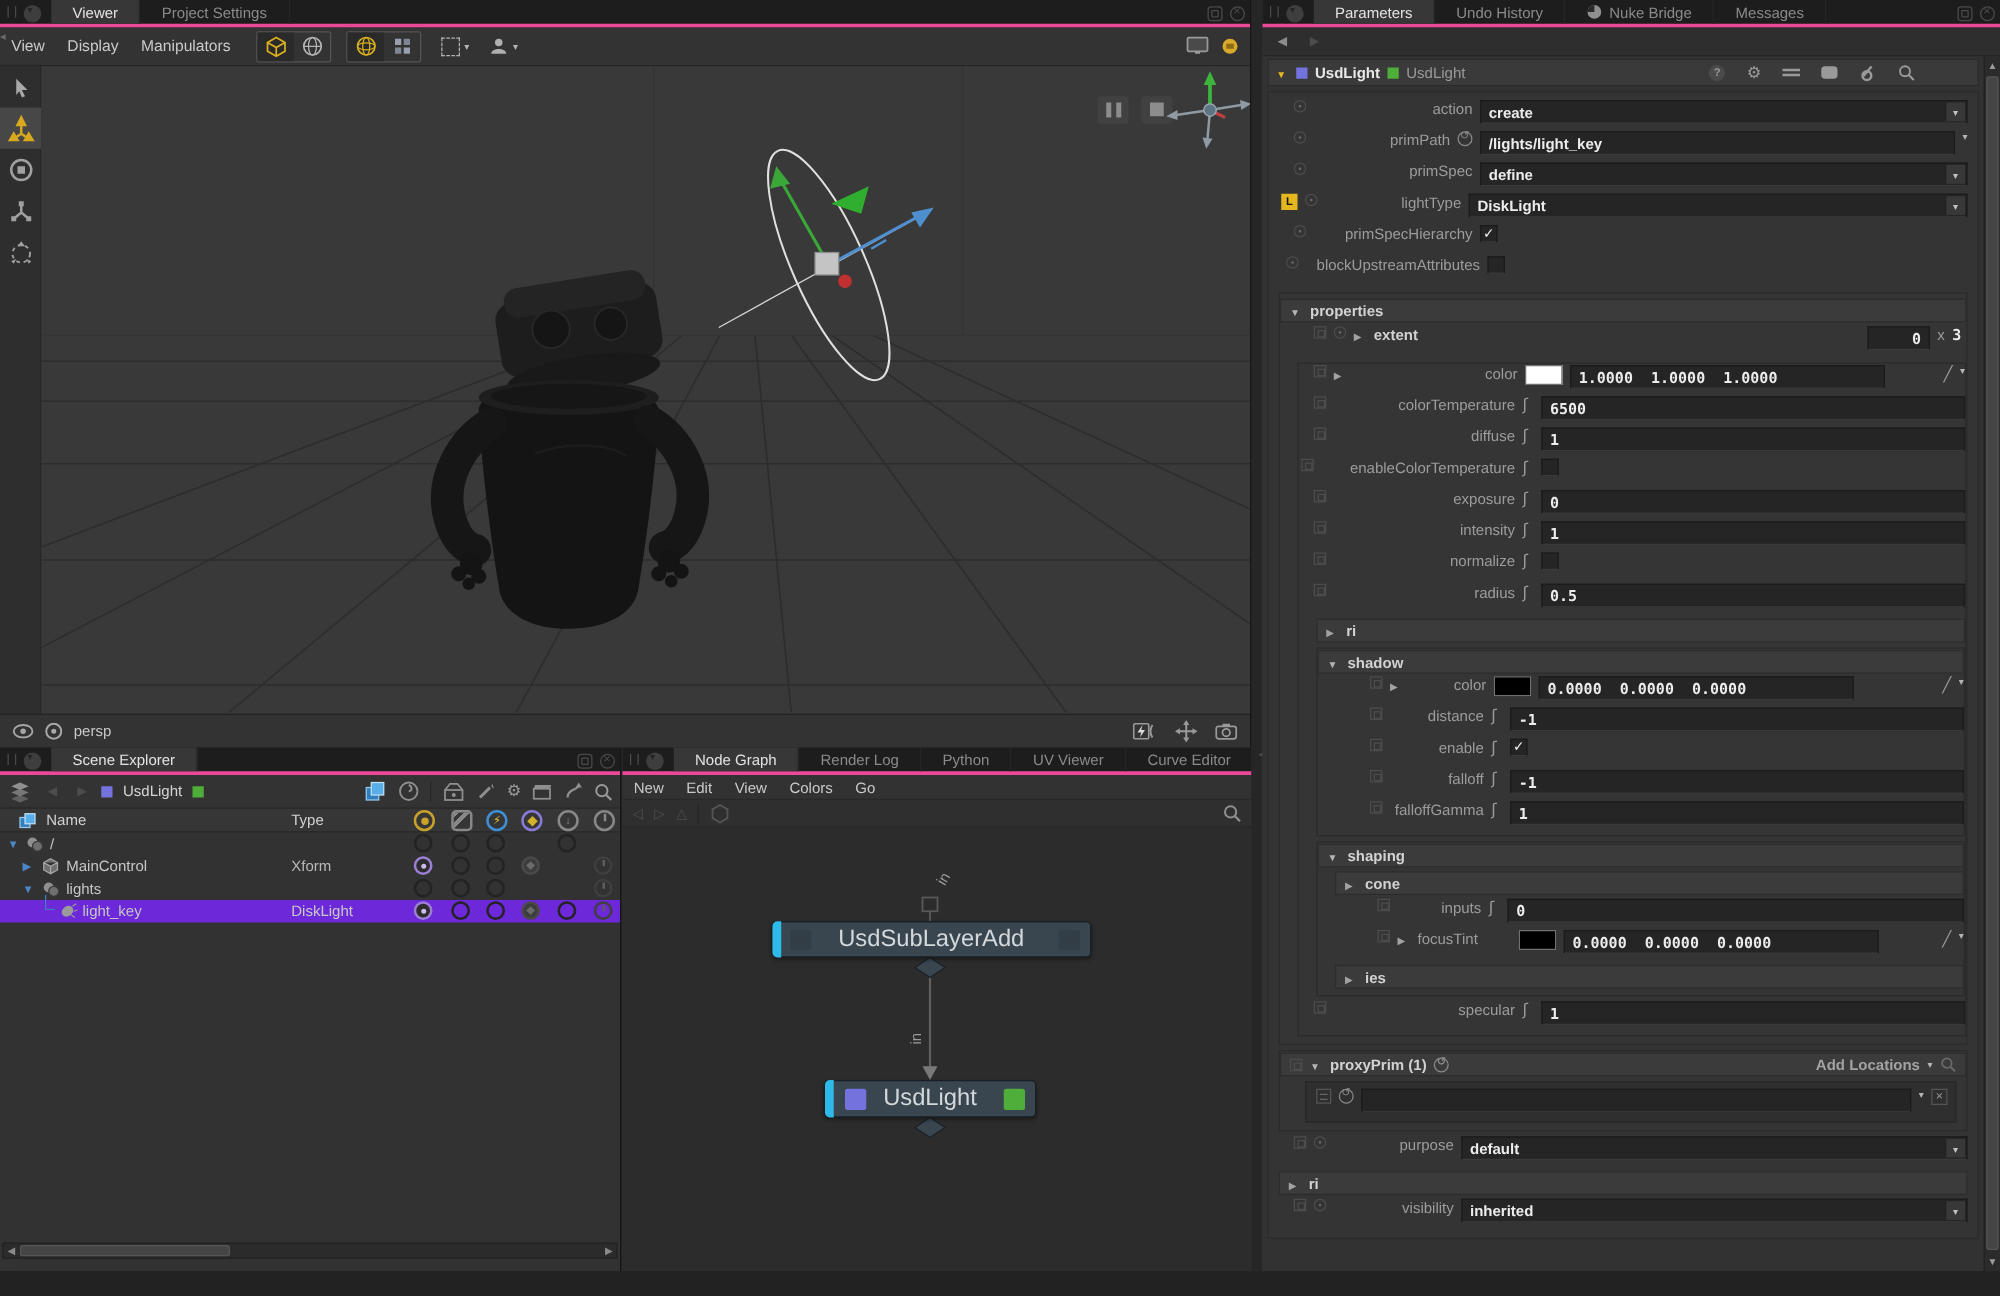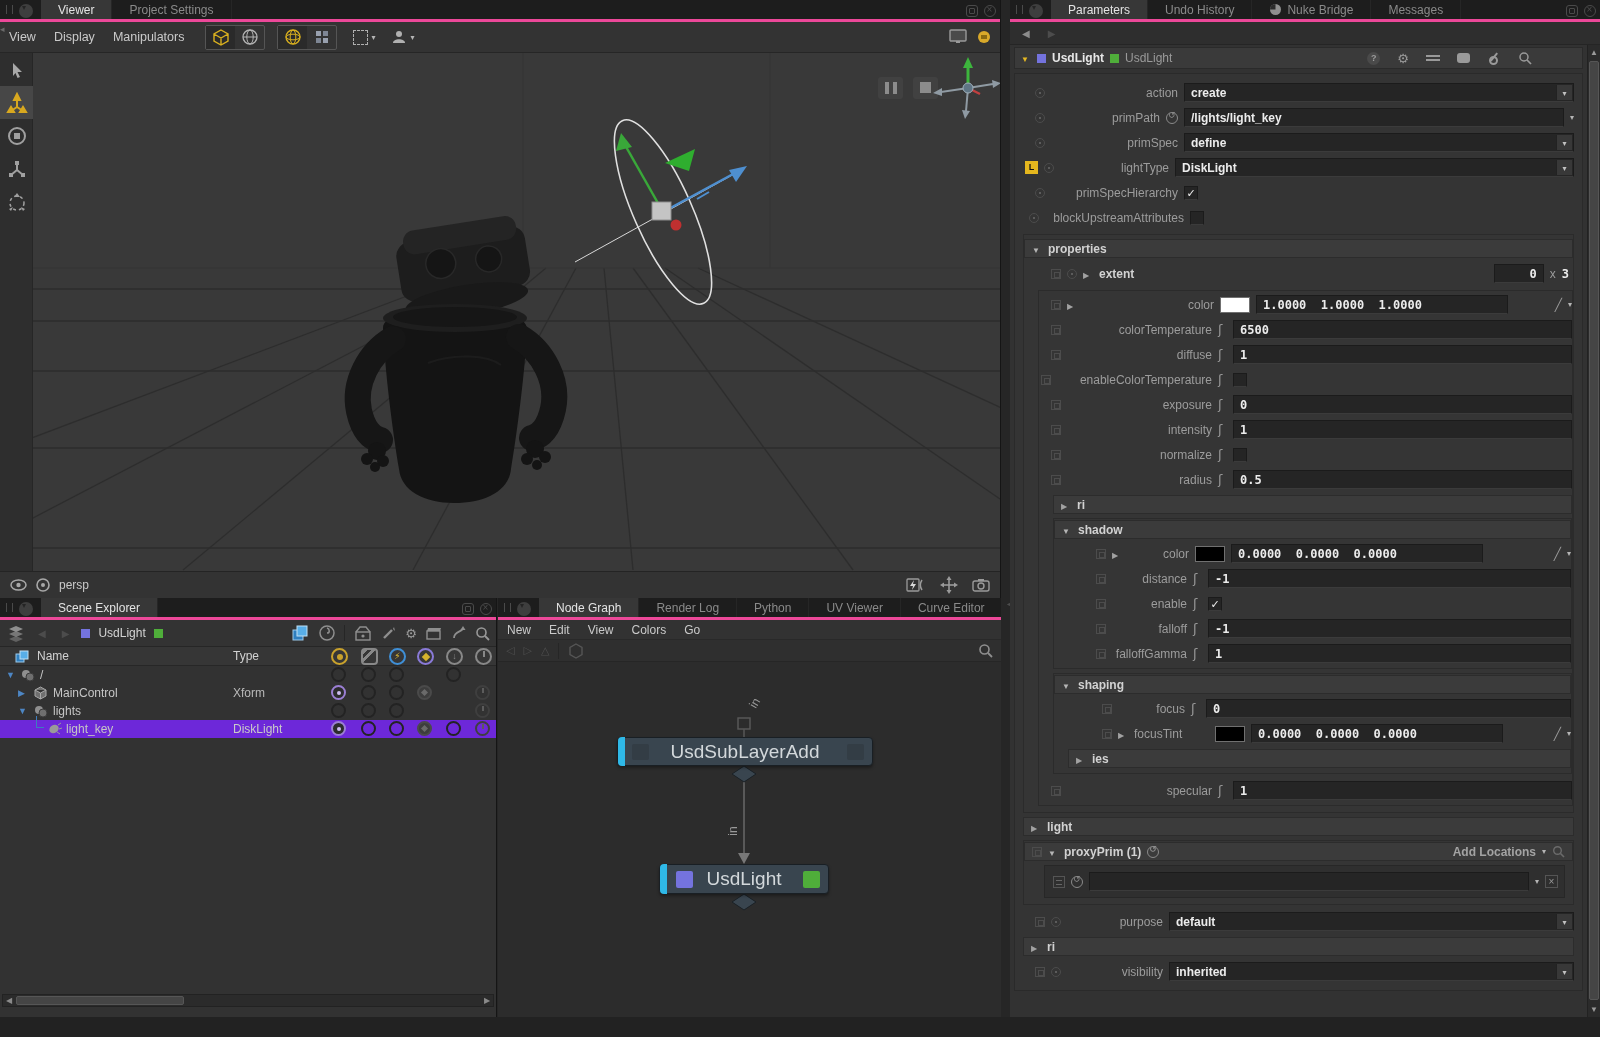--- a/index.html
+++ b/index.html
@@ -81,21 +81,21 @@
 
   
   #params{left:1010px;top:0;width:590px;height:1017px}
   .pnav{position:absolute;left:0;top:22px;right:0;height:23px;background:#2e2e2e;border-bottom:1px solid #252525;display:flex;align-items:center;padding-left:8px;gap:10px}
   .pscroll{position:absolute;left:0;top:45px;right:13px;bottom:0;background:#323232;overflow:hidden;padding:0 4px}
   .phead{height:22px;margin-top:2px;background:#3a3a3a;border:1px solid #2a2a2a;display:flex;align-items:center;gap:6px;padding:0 6px}
   .phead .ntype{font-weight:bold;color:#e8e8e8}
   .phead .nname{color:#9a9a9a}
   .phicons{margin-left:auto;display:flex;gap:17px;align-items:center;margin-right:44px}
   .rootbox{border:1px solid #2a2a2a;background:#343434;margin-top:4px;padding:6px 8px 6px 8px}
-  .prow{height:25px;display:flex;align-items:center;gap:6px;padding-left:12px}
+  .prow{height:25px;display:flex;align-items:flex-start;gap:6px;padding-left:12px}
   .lab{color:#9c9c9c;text-align:right;white-space:nowrap;flex:none}
   .grow{flex:1}
   .bq{width:10px;height:10px;border:1px solid #4c4c4c;border-radius:50%;flex:none;position:relative}
   .bq::after{content:"";position:absolute;left:3px;top:3px;width:2px;height:2px;background:#6a6a6a;border-radius:50%}
   .bd{width:10px;height:10px;border:1px solid #4c4c4c;flex:none;position:relative}
   .bd::after{content:"";position:absolute;left:2px;top:2px;width:4px;height:4px;border:1px solid #4c4c4c}
   .bL{width:13px;height:13px;background:#e5b71e;color:#141414;font-size:9px;font-weight:bold;text-align:center;line-height:13px;flex:none}
   .fsig{flex:none;width:9px;color:#9a9a9a;font-size:13px;font-family:"DejaVu Sans",sans-serif}
   .fsig::after{content:"ʃ"}
   .pfield{height:19px;background:#252525;border:1px solid #1b1b1b;border-bottom-color:#3b3b3b;display:flex;align-items:center;padding:0 6px;position:relative}
@@ -876,24 +876,28 @@
                   </div>
               </div>
             </div>
 
             <div class="secbox ind1">
               <div class="secbar" style="margin:0 0 2px 0">
                 <span class="tri-d"></span>
                 <span>shaping</span>
               </div>
 
+              <div class="secbar ind1">
+                <span class="tri-r"></span>
+                <span>cone</span>
+              </div>
 
               <div class="prow pl48">
                 <span class="bd"></span>
-                <span class="lab w67">focus</span>
+                <span class="lab w67">inputs</span>
                 <span class="fsig"></span>
                 <div class="pfield grow">
                     <span class="fval mono">0</span>
                   </div>
               </div>
 
               <div class="prow pl48">
                 <span class="bd"></span>
                 <span class="tri-r"></span>
                 <span class="lab w75" style="text-align:left">focusTint</span>
@@ -916,24 +920,20 @@
               <span class="bd"></span>
               <span class="lab w145">specular</span>
               <span class="fsig"></span>
               <div class="pfield grow">
                   <span class="fval mono">1</span>
                 </div>
             </div>
           </div>
         </div>
 
-        <div class="secbar">
-          <span class="tri-r"></span>
-          <span>light</span>
-        </div>
 
         <div class="secbox">
           <div class="secbar" style="margin:0">
             <span class="bd"></span>
             <span class="tri-d"></span>
             <span>proxyPrim (1)</span>
             <span class="refcirc"></span>
             <span class="grow"></span>
             <span style="font-weight:bold;color:#a3a3a3">Add Locations</span>
             <span class="ddsmall">▾</span>

